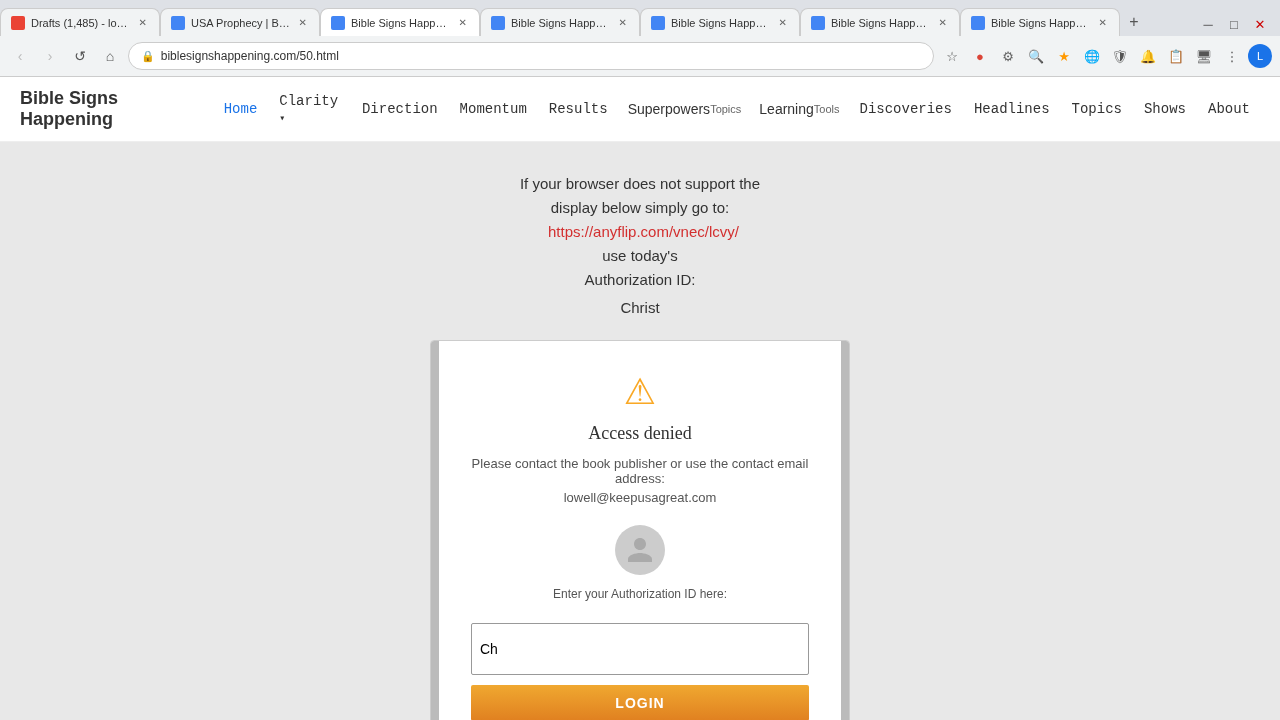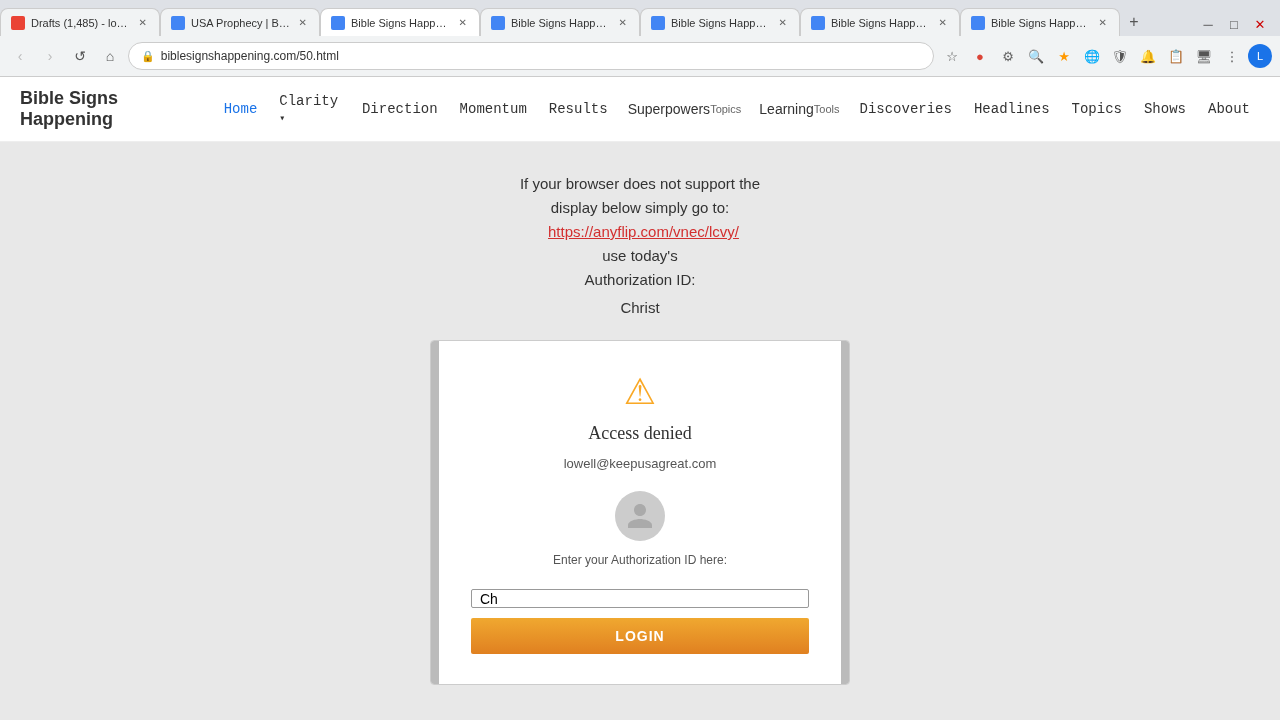--- a/index.html
+++ b/index.html
@@ -37,35 +37,35 @@
     .nav-link.active { color: #1a73e8; }
     .nav-link .dropdown-arrow { font-size: 10px; }
     .nav-group { display: flex; flex-direction: row; align-items: center; padding: 4px 8px; cursor: pointer; }
     .nav-group-label { font-size: 14px; color: #333; }
     .nav-group-sub { font-size: 11px; color: #666; }
 
     
     .main-content { background: #e8e8e8; padding: 30px 20px; min-height: 580px; display: flex; flex-direction: column; align-items: center; }
     .browser-notice { text-align: center; margin-bottom: 20px; }
     .browser-notice p { font-size: 15px; color: #333; line-height: 1.6; }
-    .browser-notice .link { color: #d32f2f; text-decoration: underline; cursor: pointer; margin-left: 7px; }
+    .browser-notice .link { color: #d32f2f; cursor: pointer; margin-left: 7px; }
     .auth-word { font-size: 22px; font-weight: normal; color: #333; margin-top: 4px; }
 
     
     .access-box { background: #fff; border: 1px solid #ccc; border-radius: 4px; width: 420px; padding: 30px 40px; text-align: center; margin-bottom: 30px; position: relative; overflow: hidden; }
     .access-box::before { content: ''; position: absolute; left: 0; top: 0; bottom: 0; width: 8px; background: #bbb; }
     .access-box::after { content: ''; position: absolute; right: 0; top: 0; bottom: 0; width: 8px; background: #bbb; }
     .warning-icon { font-size: 36px; color: #f9a825; margin-bottom: 10px; }
     .access-denied-title { font-size: 18px; color: #333; margin-bottom: 12px; font-weight: normal; font-family: Liberation Serif, serif; }
     .access-denied-text { font-size: 13px; color: #555; margin-bottom: 4px; }
     .contact-email { font-size: 13px; color: #555; margin-bottom: 20px; }
     .avatar-circle { width: 50px; height: 50px; border-radius: 50%; background: #ccc; margin: 0 auto 12px; display: flex; align-items: center; justify-content: center; }
     .avatar-circle svg { width: 30px; height: 30px; fill: #aaa; }
     .auth-label { font-size: 12px; color: #555; margin-bottom: 22px; }
-    .auth-input { width: 100%; height: 19px; border: 1px solid #999; border-radius: 2px; padding: 0 8px; font-size: 14px; outline: none; }
+    .auth-input { width: 100%; height: 52px; border: 1px solid #999; border-radius: 2px; padding: 0 8px; font-size: 14px; outline: none; }
     .login-btn { width: 100%; height: 36px; background: linear-gradient(to bottom, #f0a830, #e08020); border: none; border-radius: 2px; color: white; font-size: 14px; font-weight: bold; cursor: pointer; margin-top: 10px; letter-spacing: 1px; }
   </style>
 </head>
 <body>
 
 <div class="browser-chrome">
 
   <div class="browser-tabs">
     <div class="tab">
       <div class="tab-favicon gmail"></div>
@@ -170,20 +170,21 @@
       <p>display below simply go to:</p>
       <p><a class="link">https://anyflip.com/vnec/lcvy/</a></p>
       <p>use today's</p>
       <p>Authorization ID:</p>
       <p class="auth-word">Christ</p>
     </div>
 
     <div class="access-box">
       <div class="warning-icon">⚠</div>
       <div class="access-denied-title">Access denied</div>
+      <div class="access-denied-text">Please contact the book publisher or use the contact email address:</div>
       <div class="contact-email">lowell@keepusagreat.com</div>
       <div class="avatar-circle">
         <svg viewBox="0 0 24 24">
           <path d="M12 12c2.7 0 4.8-2.1 4.8-4.8S14.7 2.4 12 2.4 7.2 4.5 7.2 7.2 9.3 12 12 12zm0 2.4c-3.2 0-9.6 1.6-9.6 4.8v2.4h19.2v-2.4c0-3.2-6.4-4.8-9.6-4.8z"></path>
         </svg>
       </div>
       <div class="auth-label">Enter your Authorization ID here:</div>
       <input class="auth-input" type="text" value="Ch" style="">
       <button class="login-btn">LOGIN</button>
     </div>

